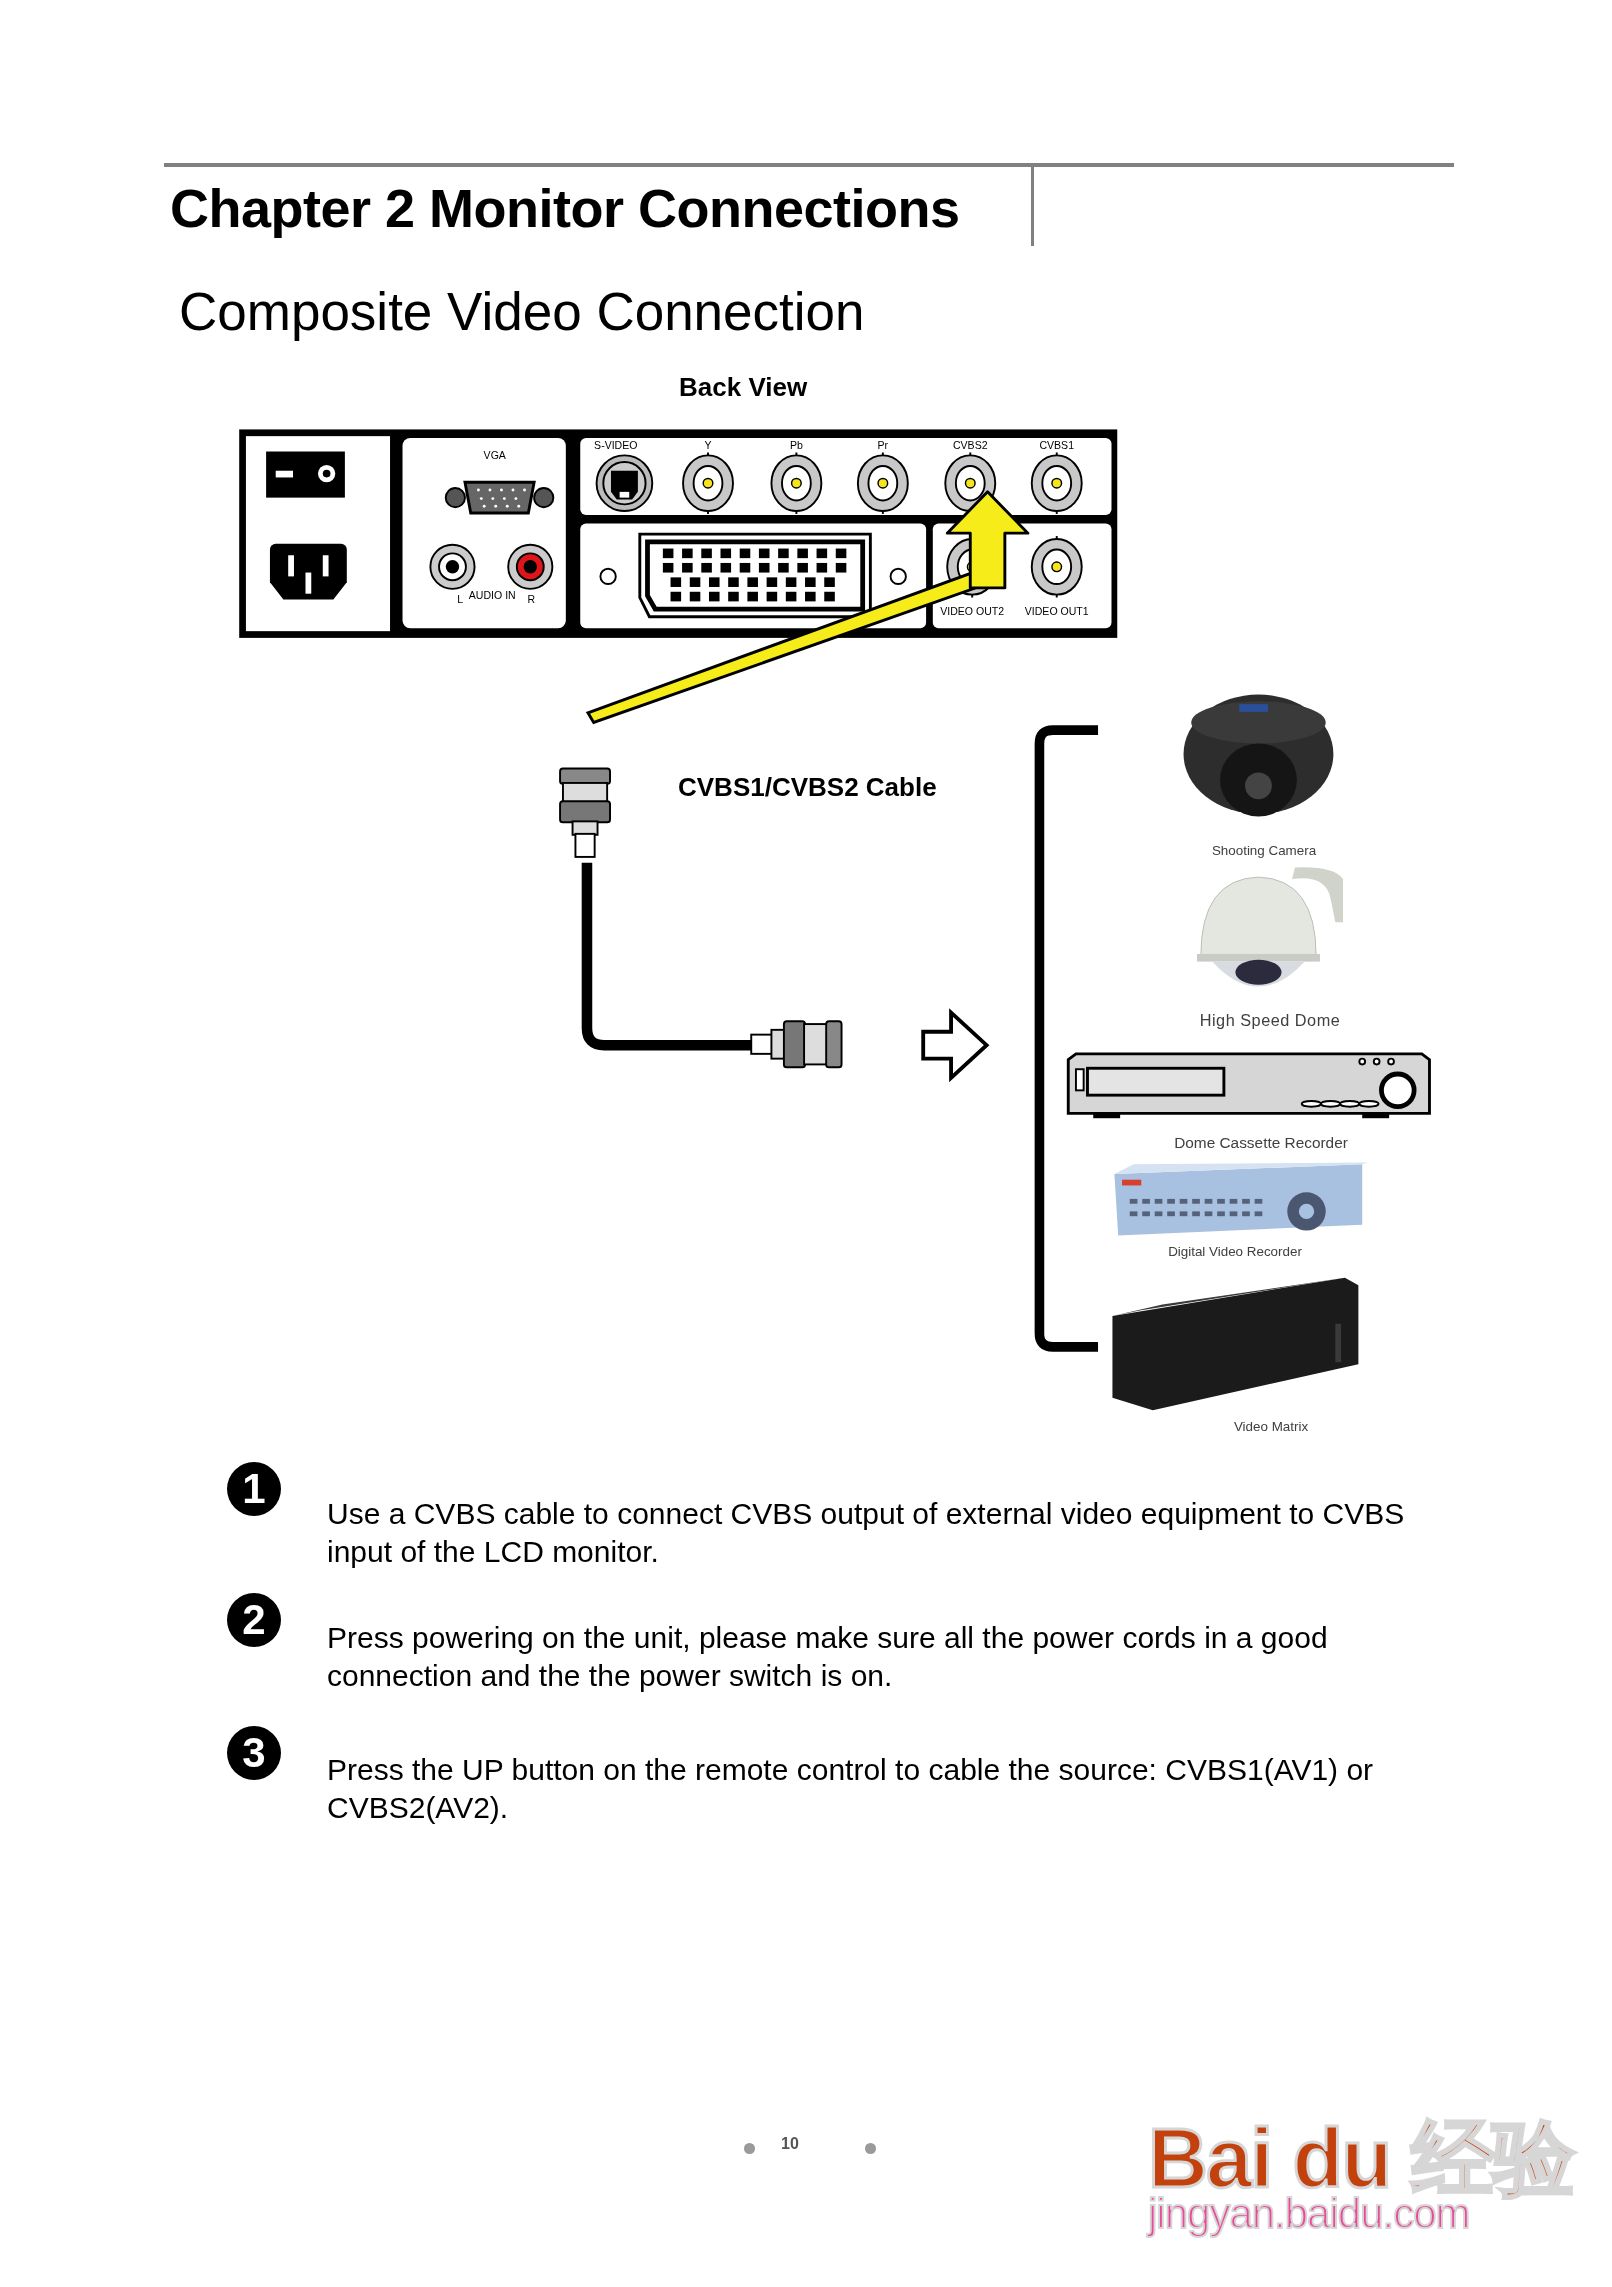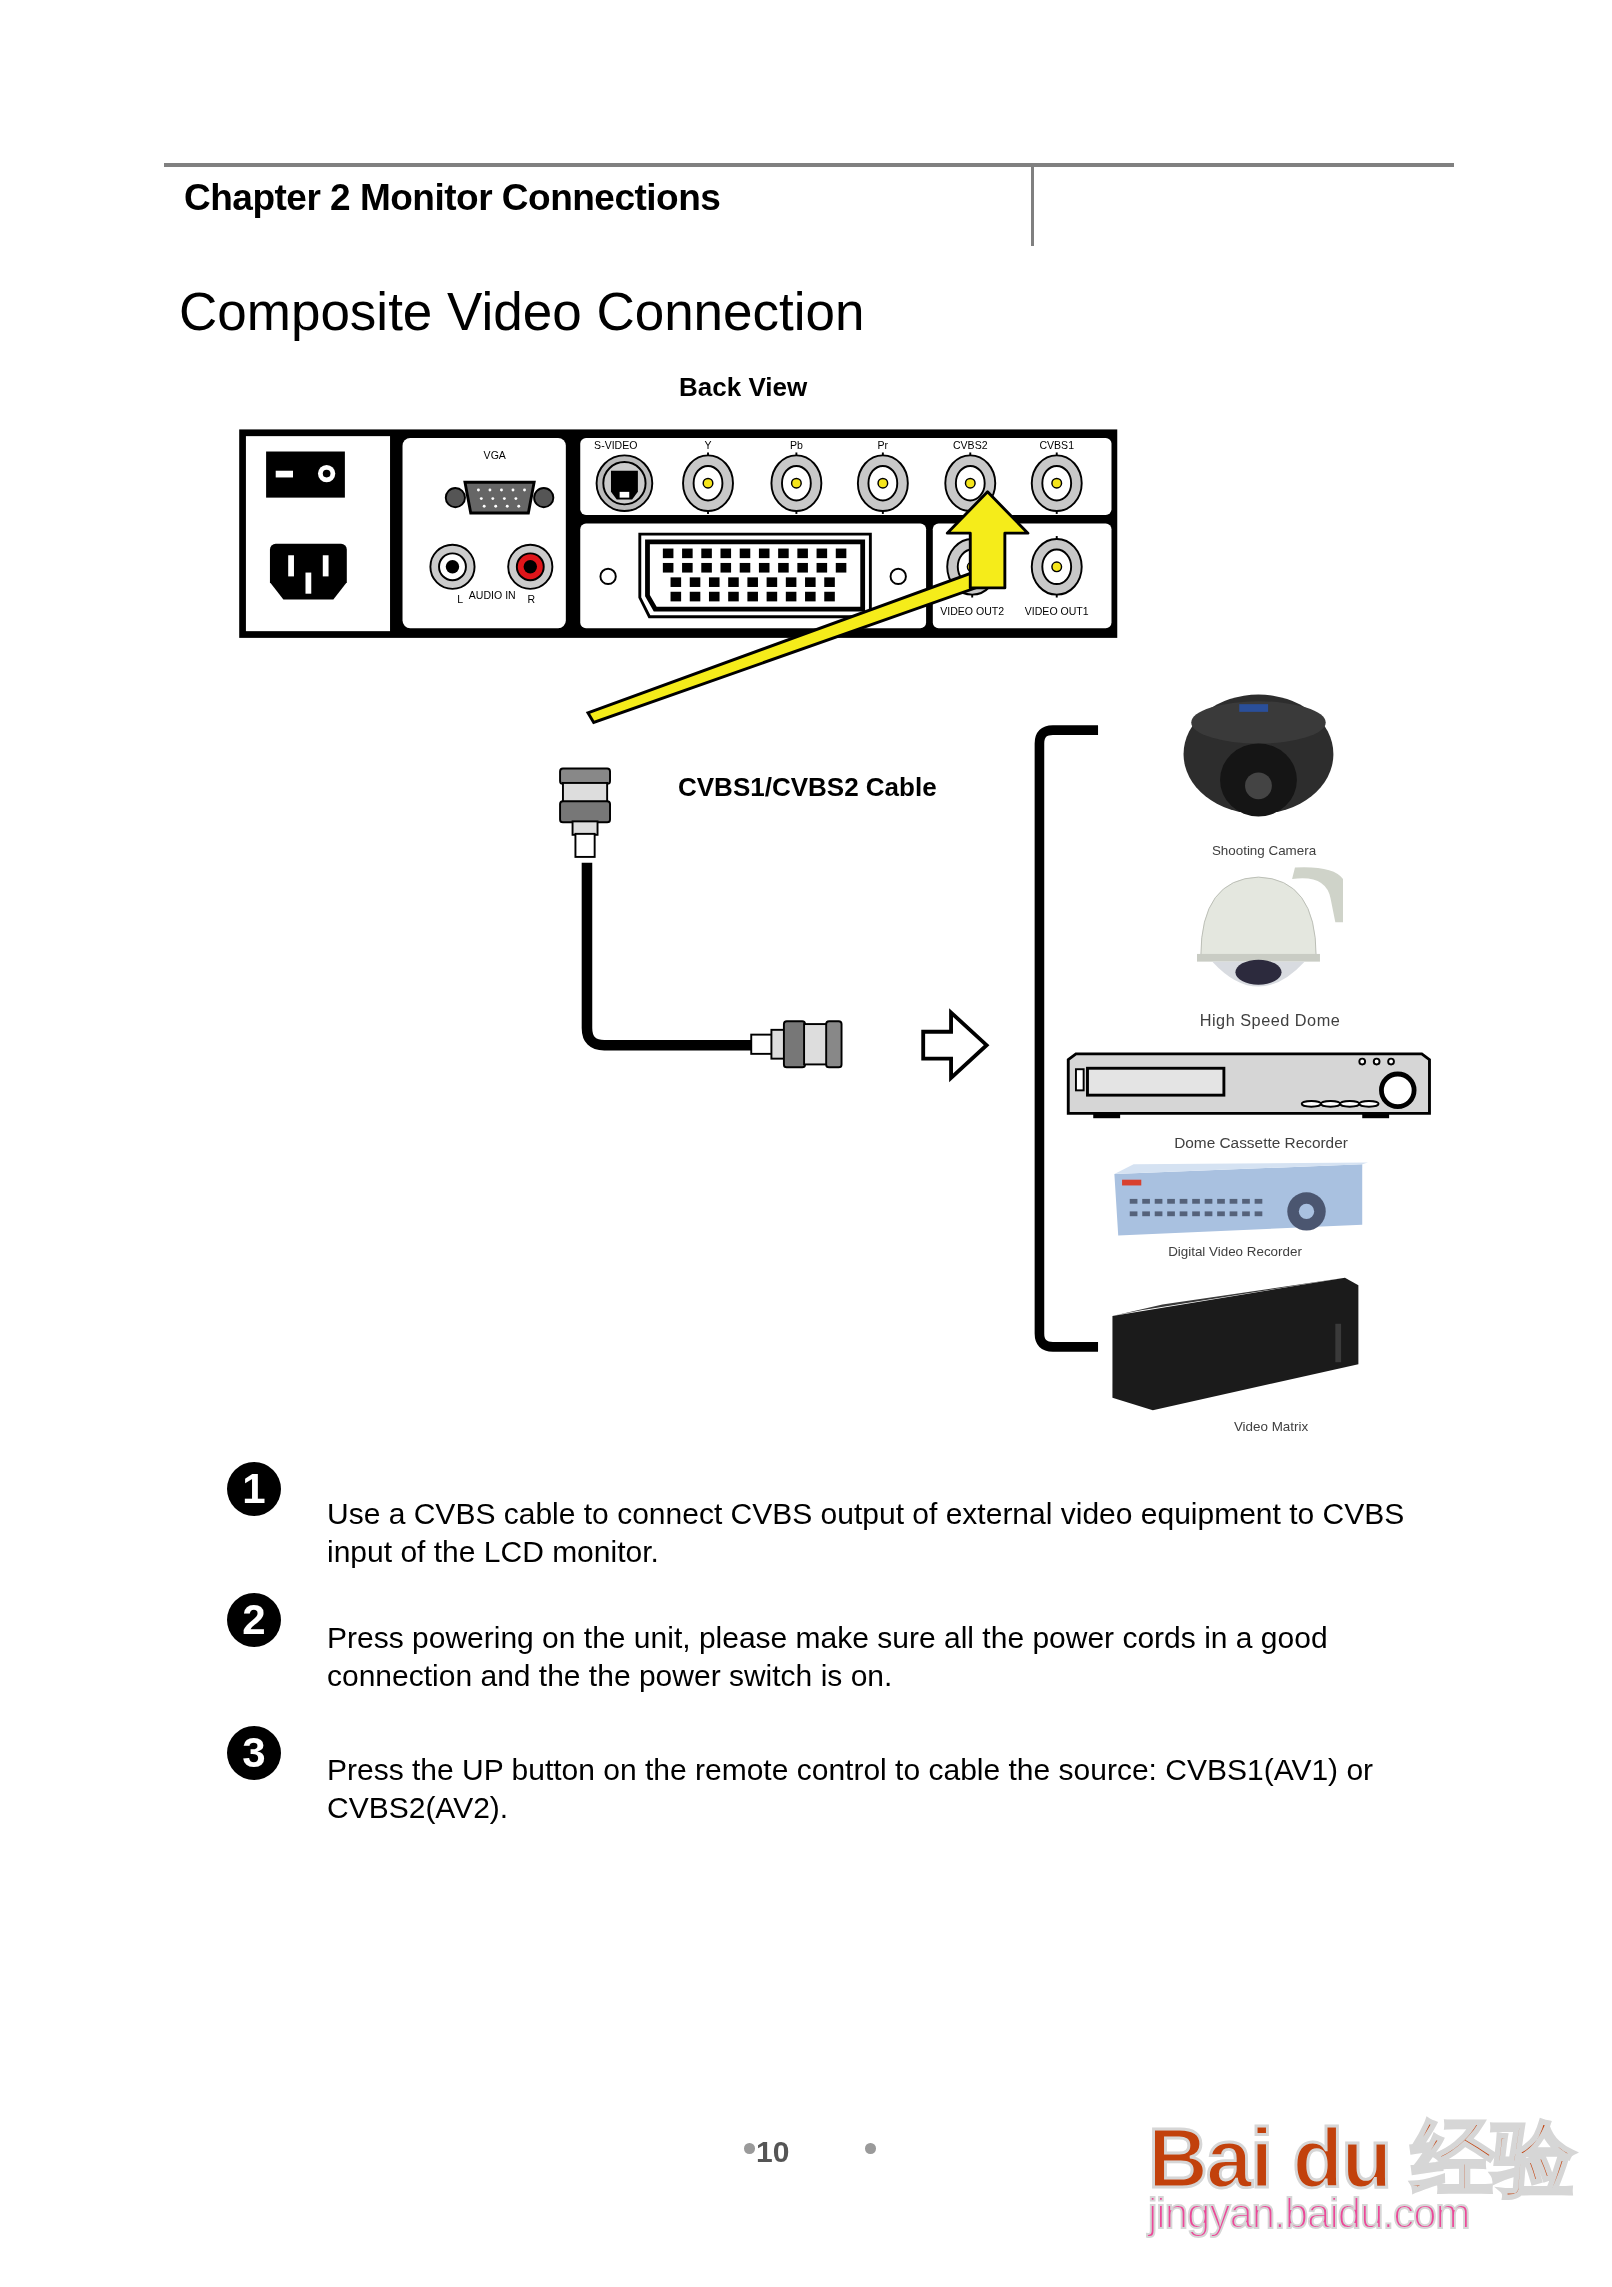--- a/index.html
+++ b/index.html
@@ -1,27 +1,27 @@
 <!DOCTYPE html>
 <html><head>
 <meta charset="utf-8">
 <style>
   html,body{margin:0;padding:0;background:#fff;}
   body{width:1612px;height:2287px;position:relative;overflow:hidden;font-family:"Liberation Sans",sans-serif;color:#000;}
   .abs{position:absolute;}
   .rule{left:164px;top:163px;width:1290px;height:3.8px;background:#808080;}
   .vdiv{left:1031px;top:165px;width:2.9px;height:81px;background:#808080;}
-  .chapter{left:184px;top:177px;font-size:37px;font-weight:bold;letter-spacing:-0.5px;white-space:nowrap;}
+  .chapter{left:170px;top:177px;font-size:54px;font-weight:bold;letter-spacing:-0.5px;white-space:nowrap;}
   .subtitle{left:179px;top:281px;font-size:53px;white-space:nowrap;}
   .backview{left:631px;top:372px;font-size:26px;font-weight:bold;white-space:nowrap;margin-left:48px;}
   .cable-label{left:678px;top:772px;font-size:26px;font-weight:bold;white-space:nowrap;}
   .caption{font-size:14.4px;white-space:nowrap;transform:translateX(-50%);color:#404040;}
   .step-icon{width:54px;height:54px;border-radius:50%;background:#000;color:#fff;font-weight:bold;font-size:42px;display:flex;align-items:center;justify-content:center;}
   .step-text{left:327px;font-size:30px;line-height:38px;width:1114px;}
-  .pagenum{left:756px;top:2135px;font-size:30px;font-weight:bold;color:#555;}
+  .pagenum{left:781px;top:2135px;font-size:16px;font-weight:bold;color:#555;}
   .dot{width:10.6px;height:10.6px;border-radius:50%;background:#9a9a9a;}
   .wm{left:1148px;top:2094px;width:384px;height:144px;color:#e4e4e4;}
   .wm-main{position:absolute;left:0;top:9.6px;font-size:83px;font-weight:bold;color:#c2410c;-webkit-text-stroke:2.9px #d6d6d6;white-space:nowrap;letter-spacing:-1.9px;}
   .wm-sub{position:absolute;left:0;top:96px;font-size:42px;color:#ec4899;-webkit-text-stroke:1.9px #d6d6d6;white-space:nowrap;letter-spacing:-1px;}
   svg text{font-family:"Liberation Sans",sans-serif;}
 </style>
 </head>
 <body>
 
 <div class="abs rule"></div>

